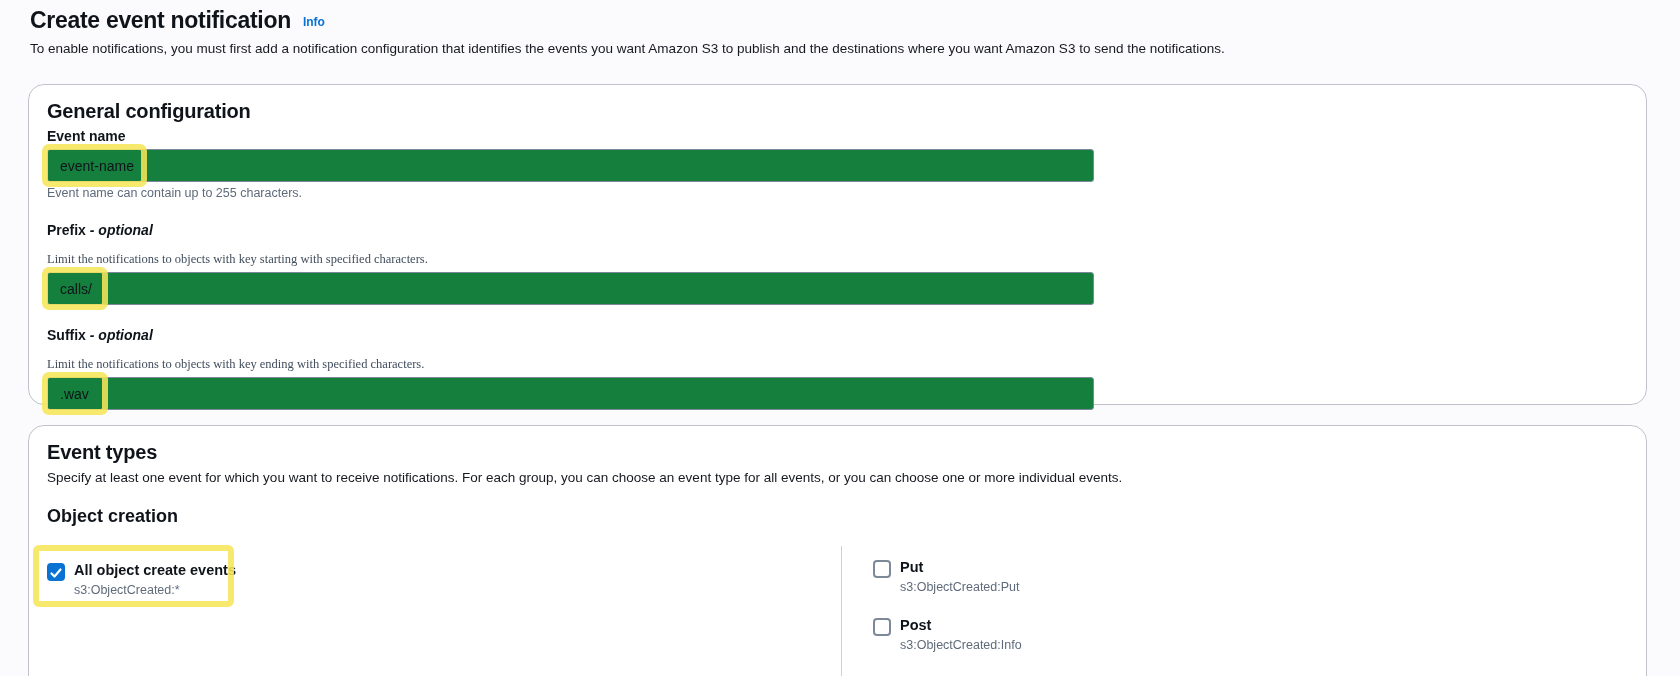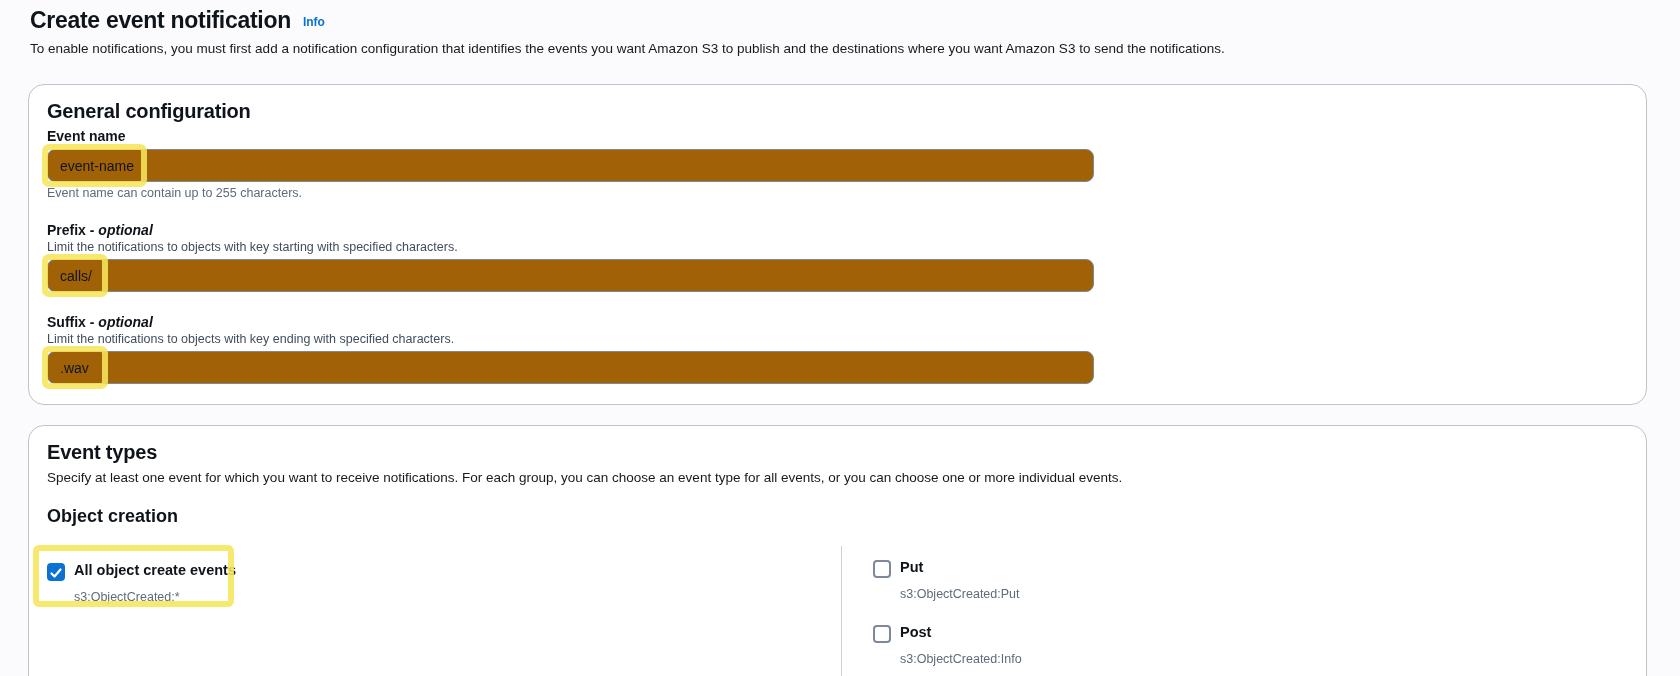--- a/index.html
+++ b/index.html
@@ -31,28 +31,28 @@
   }
   .card-general { margin-top: 28px; height: 321px; }
   .card-events  { margin-top: 20px; height: 400px; }
   h2 { font-size: 20px; font-weight: 700; letter-spacing: -0.2px; color: #0f141a; }
 
   
   .field { margin-top: 5px; }
   .field-gap { margin-top: 22px; }
   .field-label { font-size: 14px; font-weight: 700; color: #0f141a; display: block; }
   .field-label .optional { font-weight: 700; font-style: italic; }
-  .field-desc { font-size: 12.5px; color: #414d5c; margin-top: 2px; }
+  .field-desc { font-size: 12.5px; color: #414d5c; margin-top: 14px; font-family: Liberation Serif, serif; }
   .input-wrap { position: relative; margin-top: 5px; width: 1047px; }
   .text-input {
     width: 1047px; height: 33px;
-    border: 1px solid #7d8998; border-radius: 8px;
+    border: 1px solid #7d8998; border-radius: 3px;
     padding: 0 12px; font-size: 14px; color: #0f141a;
     font-family: "Liberation Sans", sans-serif;
-    background: #a16207; outline: none;
+    background: #15803d; outline: none;
   }
   .hint { font-size: 12.5px; color: #5f6b7a; margin-top: 4px; }
 
   
   .hl {
     position: absolute; pointer-events: none;
     border: 6px solid rgba(246, 229, 90, 0.88);
     border-radius: 7px;
   }
   .hl-input { top: -5px; left: -5px; height: 43px; }
@@ -74,21 +74,21 @@
     border-radius: 4px; margin-top: 1px;
     cursor: pointer; position: relative;
   }
   .checkbox.unchecked { background: #ffffff; border: 2px solid #7d8998; }
   .checkbox.checked { background: #0972d3; border: 2px solid #0972d3; }
   .checkbox.checked svg { position: absolute; top: 1px; left: 0; }
   .cb-text { margin-left: 9px; }
   .cb-label { font-size: 14.5px; color: #0f141a; }
   .cb-label.plain { font-weight: 700; }
   .cb-label.strong { font-weight: 700; }
-  .cb-code { font-size: 12.5px; color: #5f6b7a; margin-top: 12px; }
+  .cb-code { font-size: 12.5px; color: #5f6b7a; margin-top: 5px; }
 </style>
 </head>
 <body>
 
 <div class="page">
 
   <div class="header">
     <div class="title-row">
       <h1>Create event notification</h1>
       <a class="info-link">Info</a>

